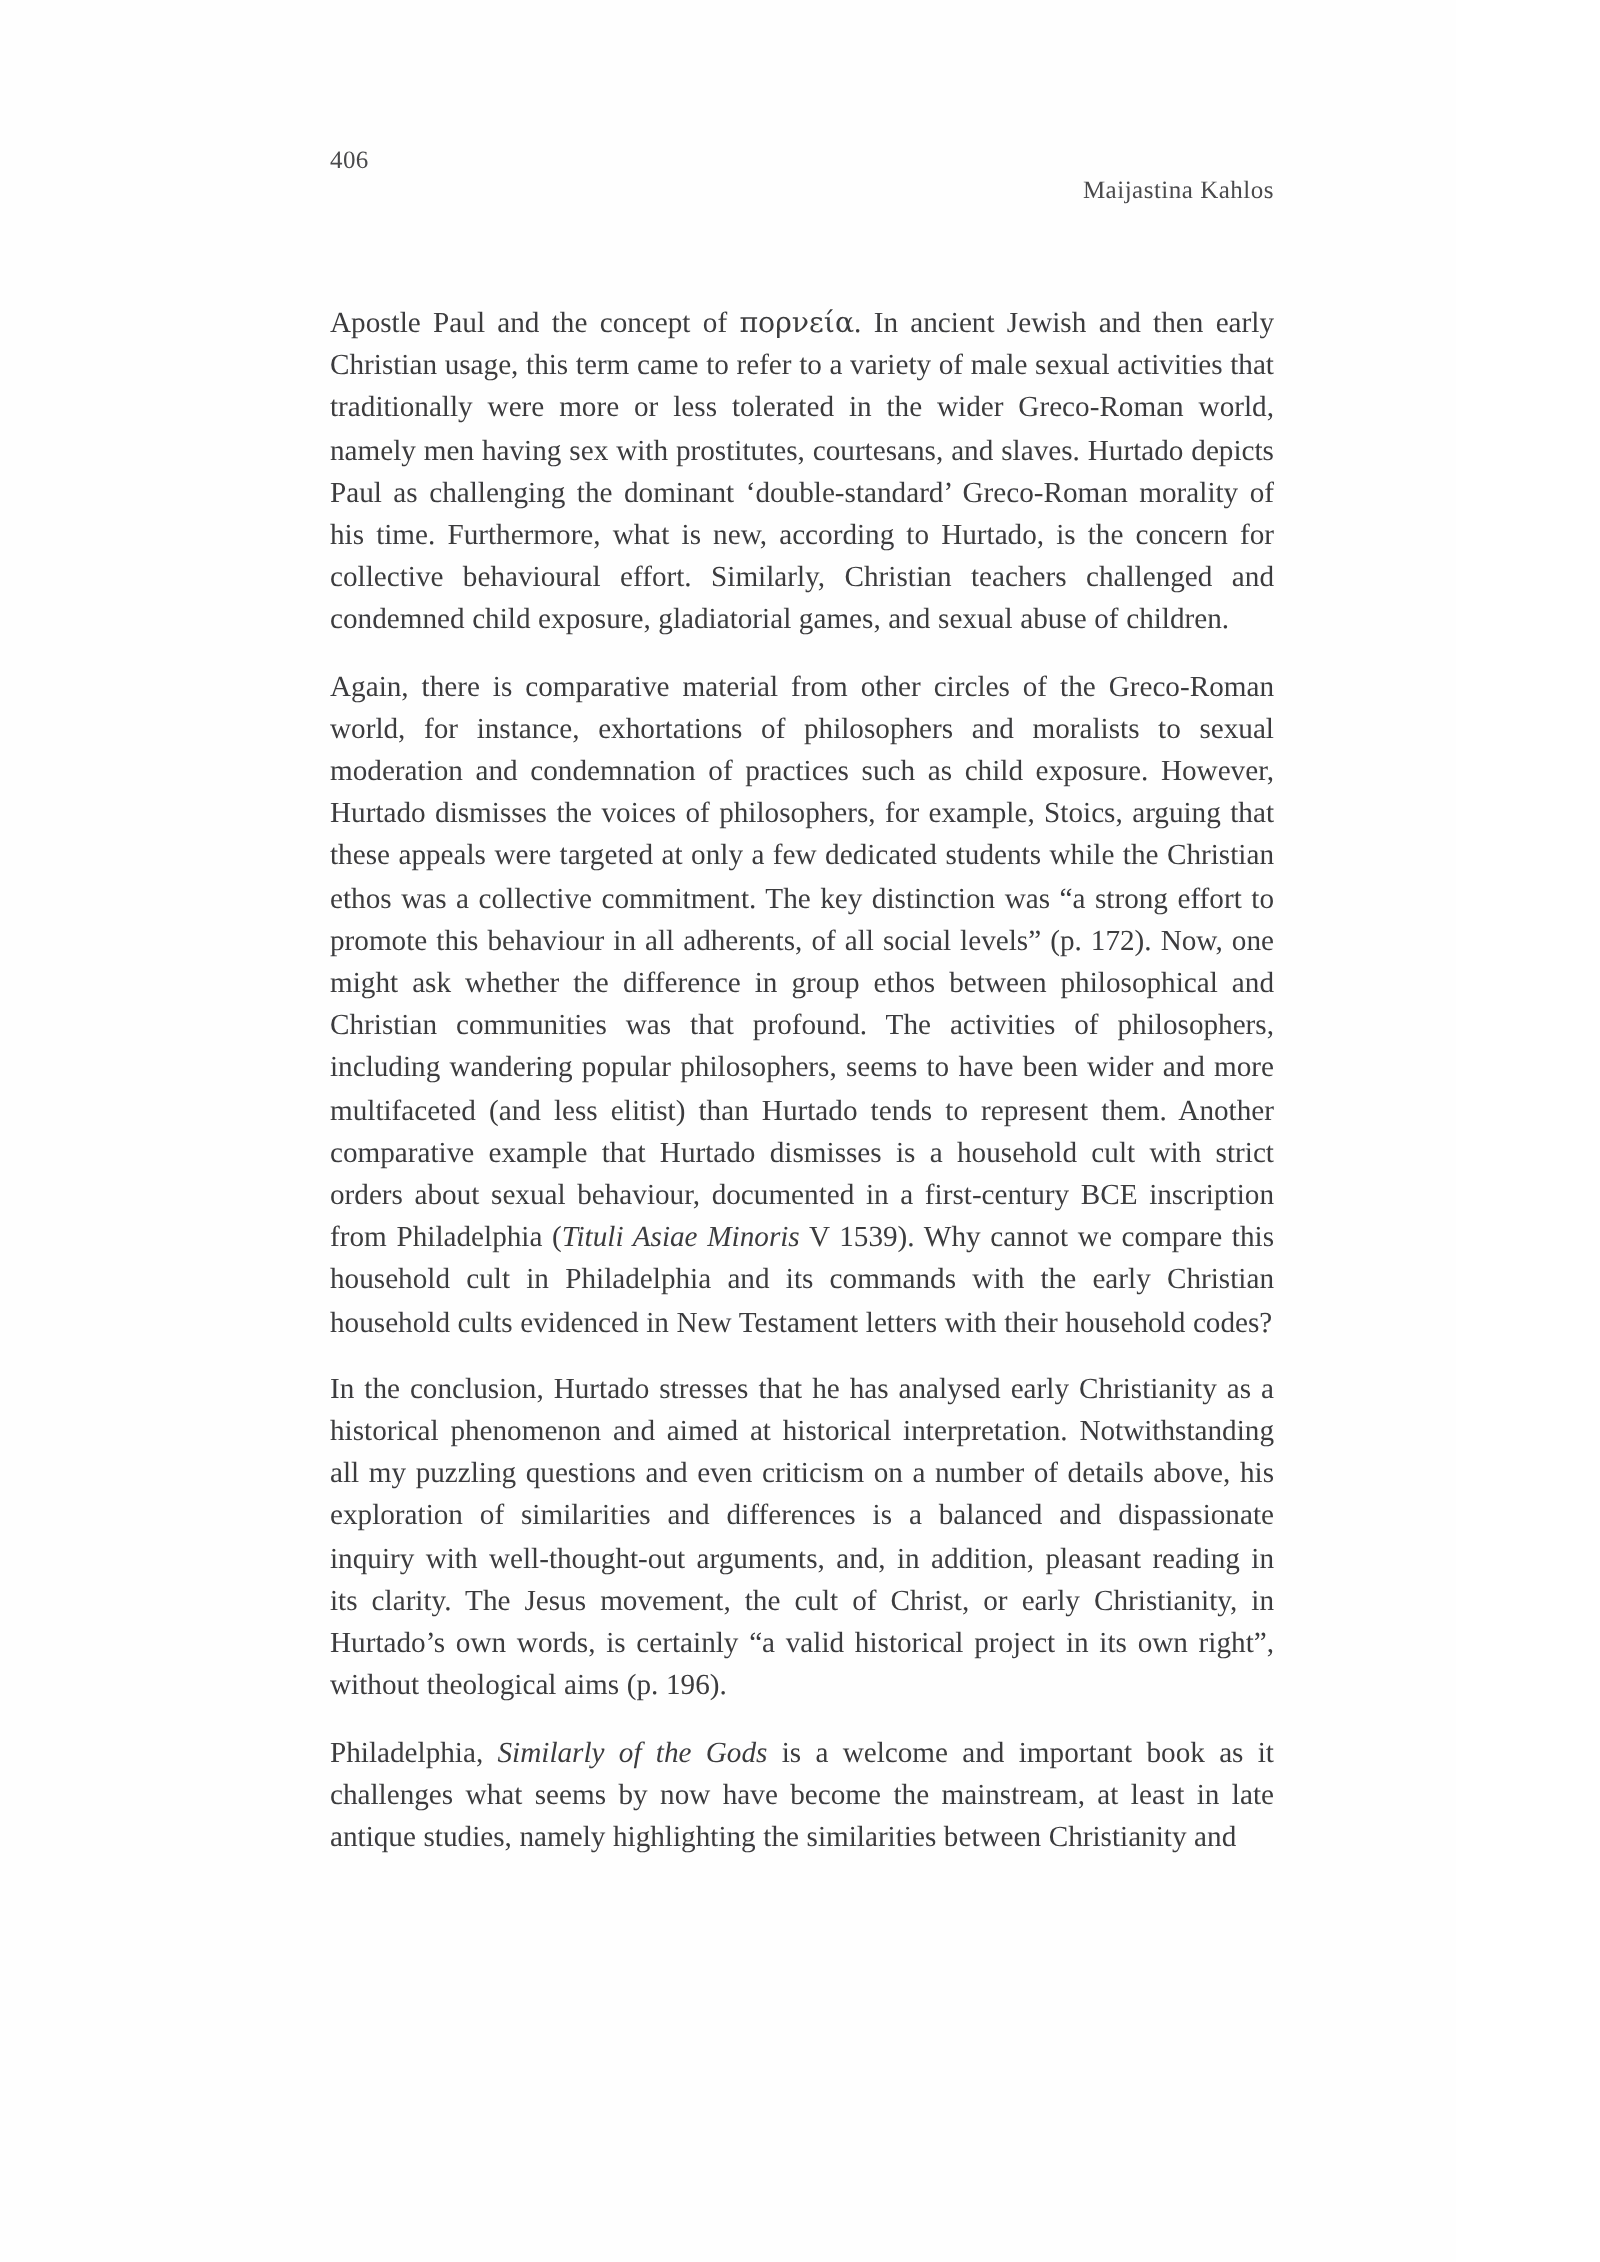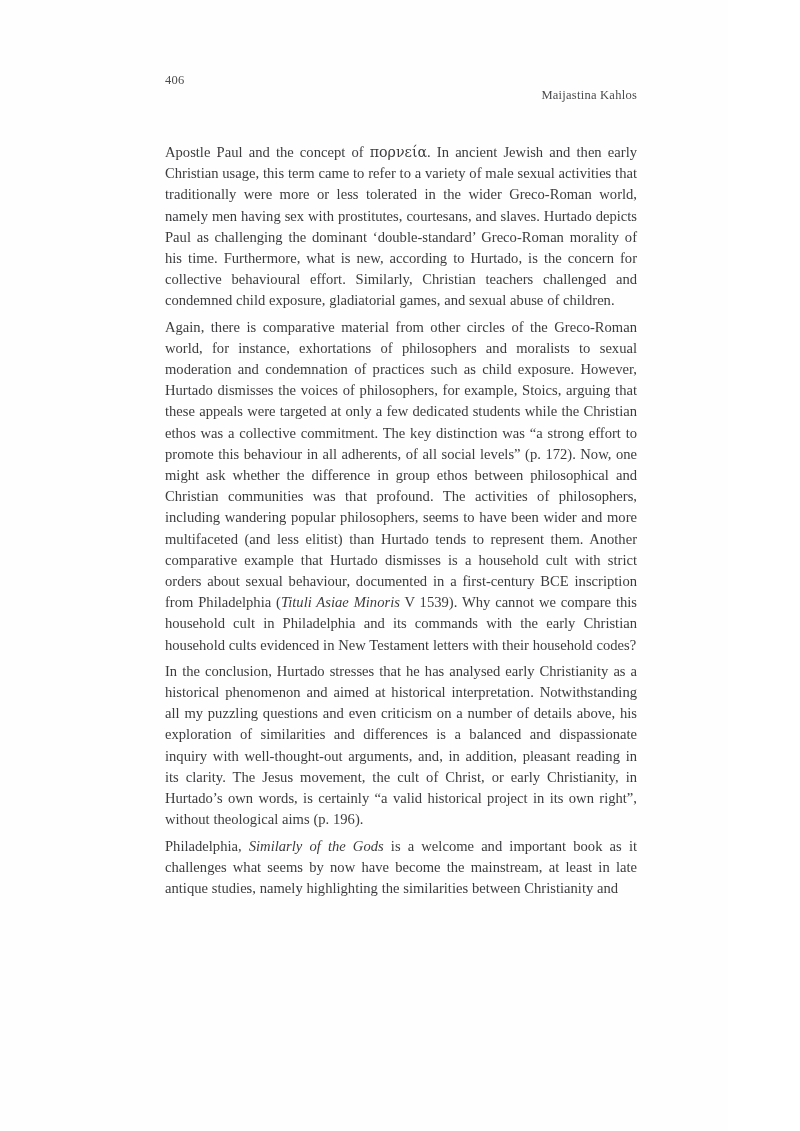--- a/index.html
+++ b/index.html
@@ -55,21 +55,21 @@
     position: absolute;
     left: 165px;
     top: 140px;
     width: 472px;
   }
   .para {
     font-size: 14.6px;
     line-height: 21.2px;
     text-align: justify;
     text-justify: inter-word;
-    margin: 2px 0 5px 0;
+    margin: 12px 0 5px 0;
     color: #3c3c3e;
     hyphens: manual;
     word-spacing: 0.15px;
   }
   .para:last-child {
     margin-bottom: 0;
   }
   .para i,
   .para .it {
     font-style: italic;

